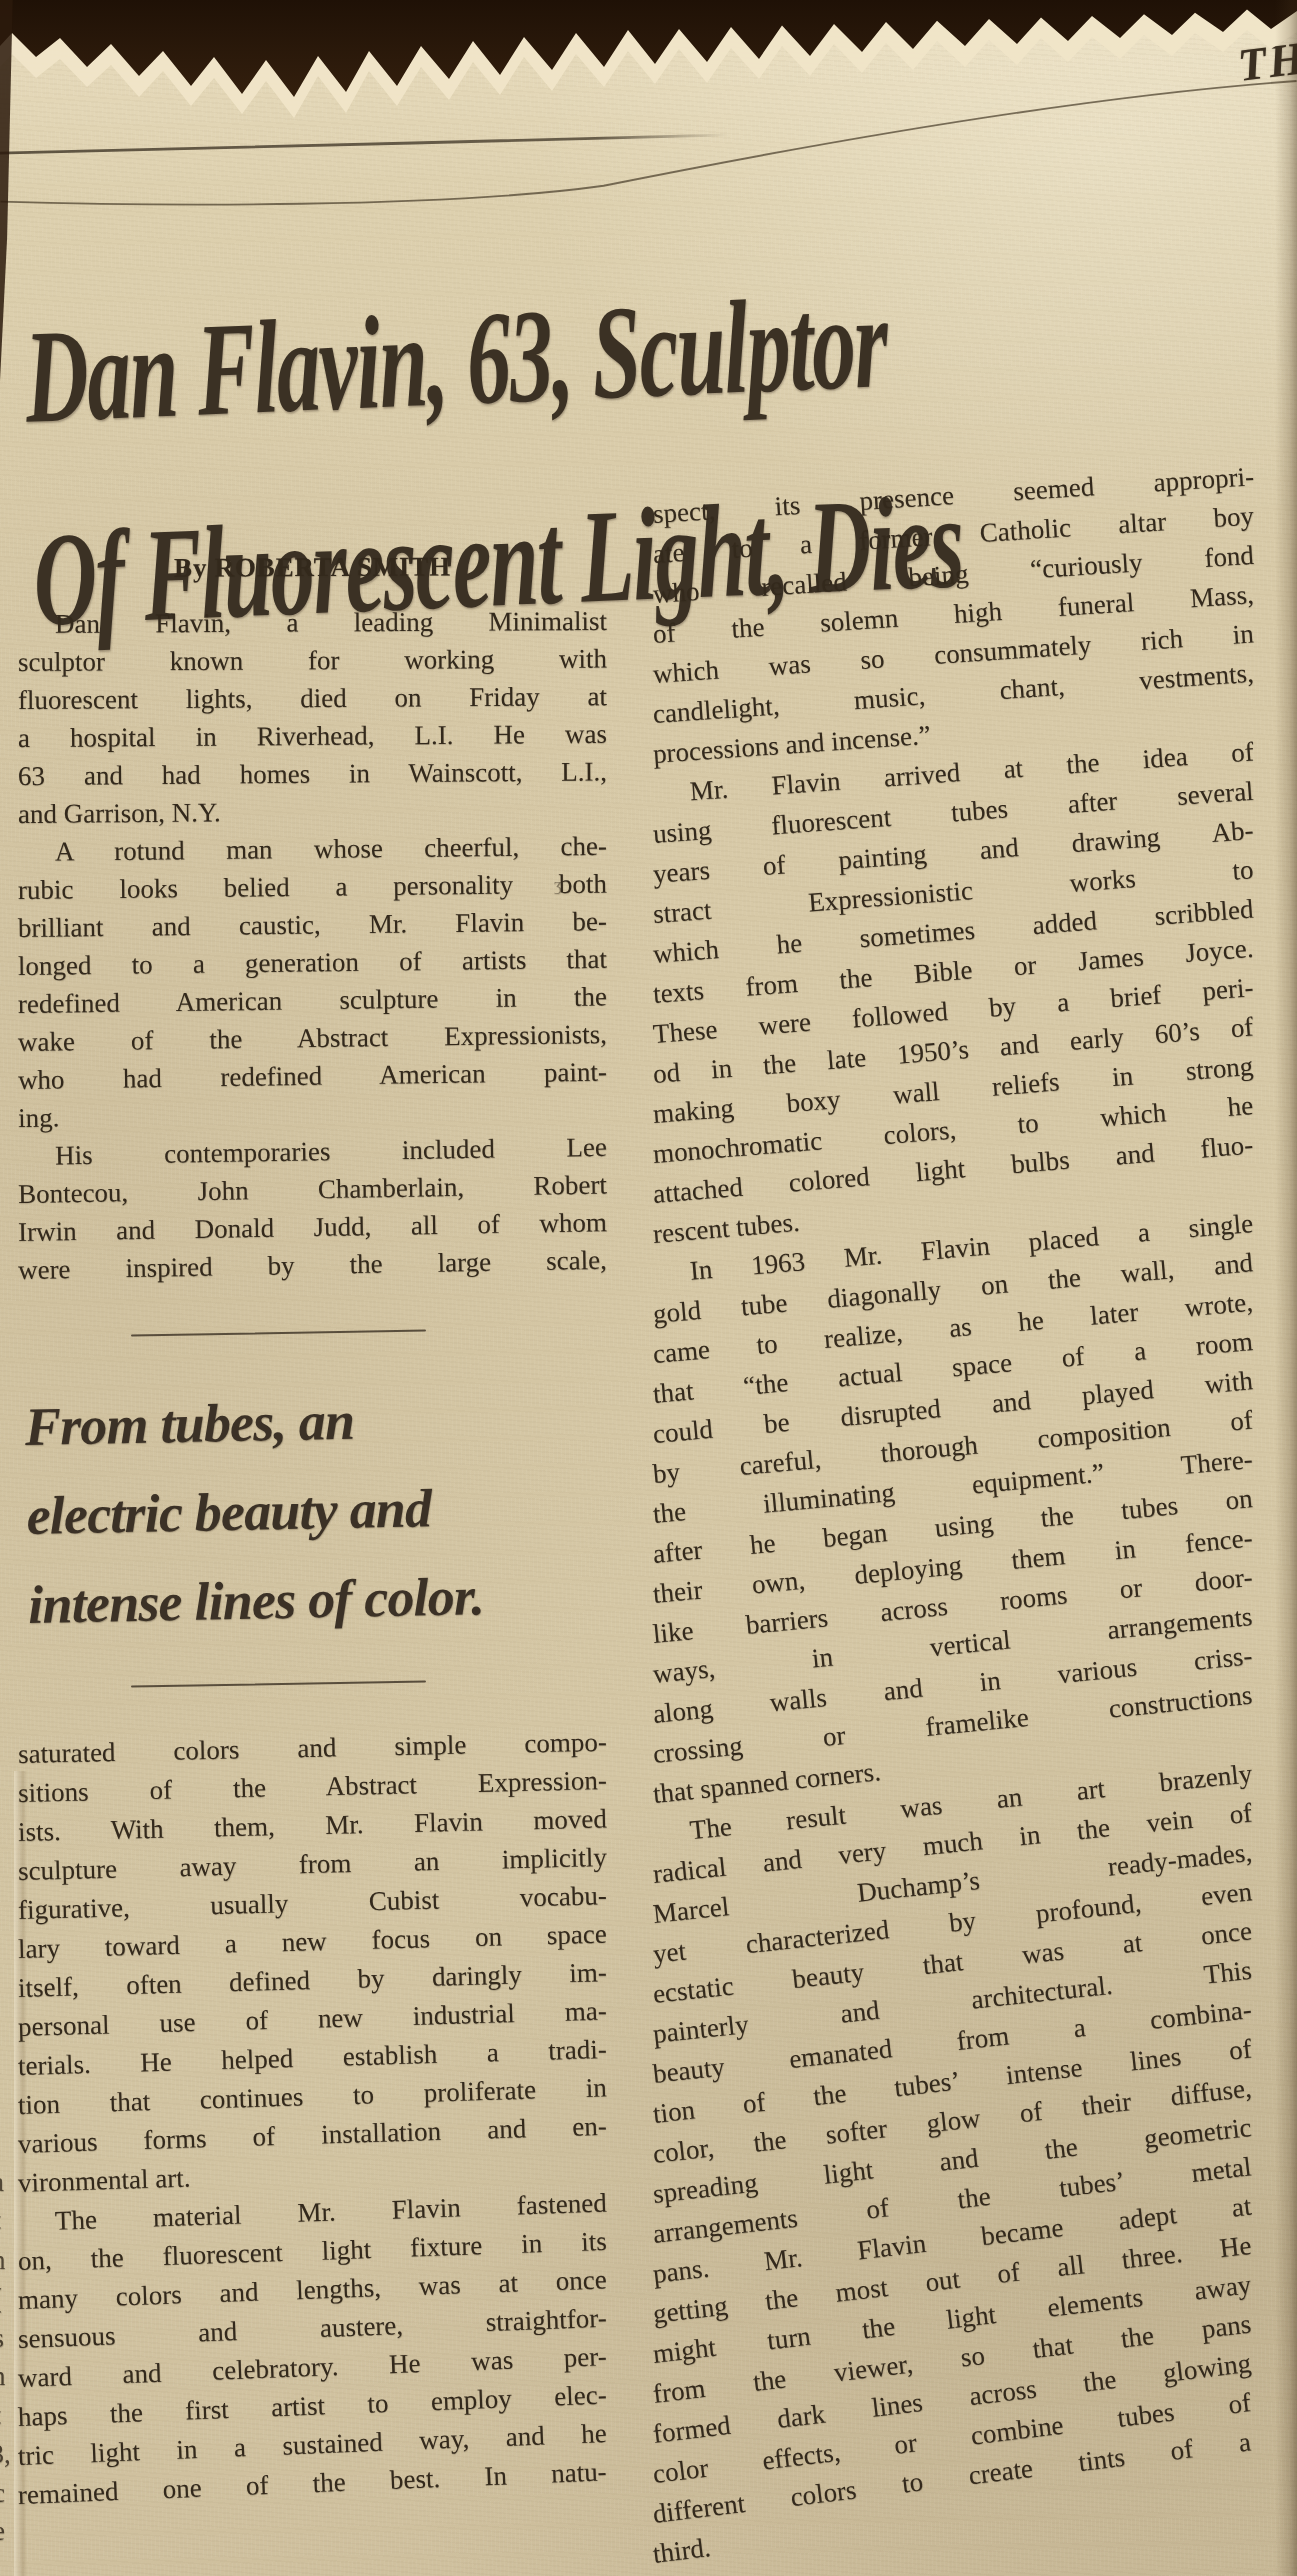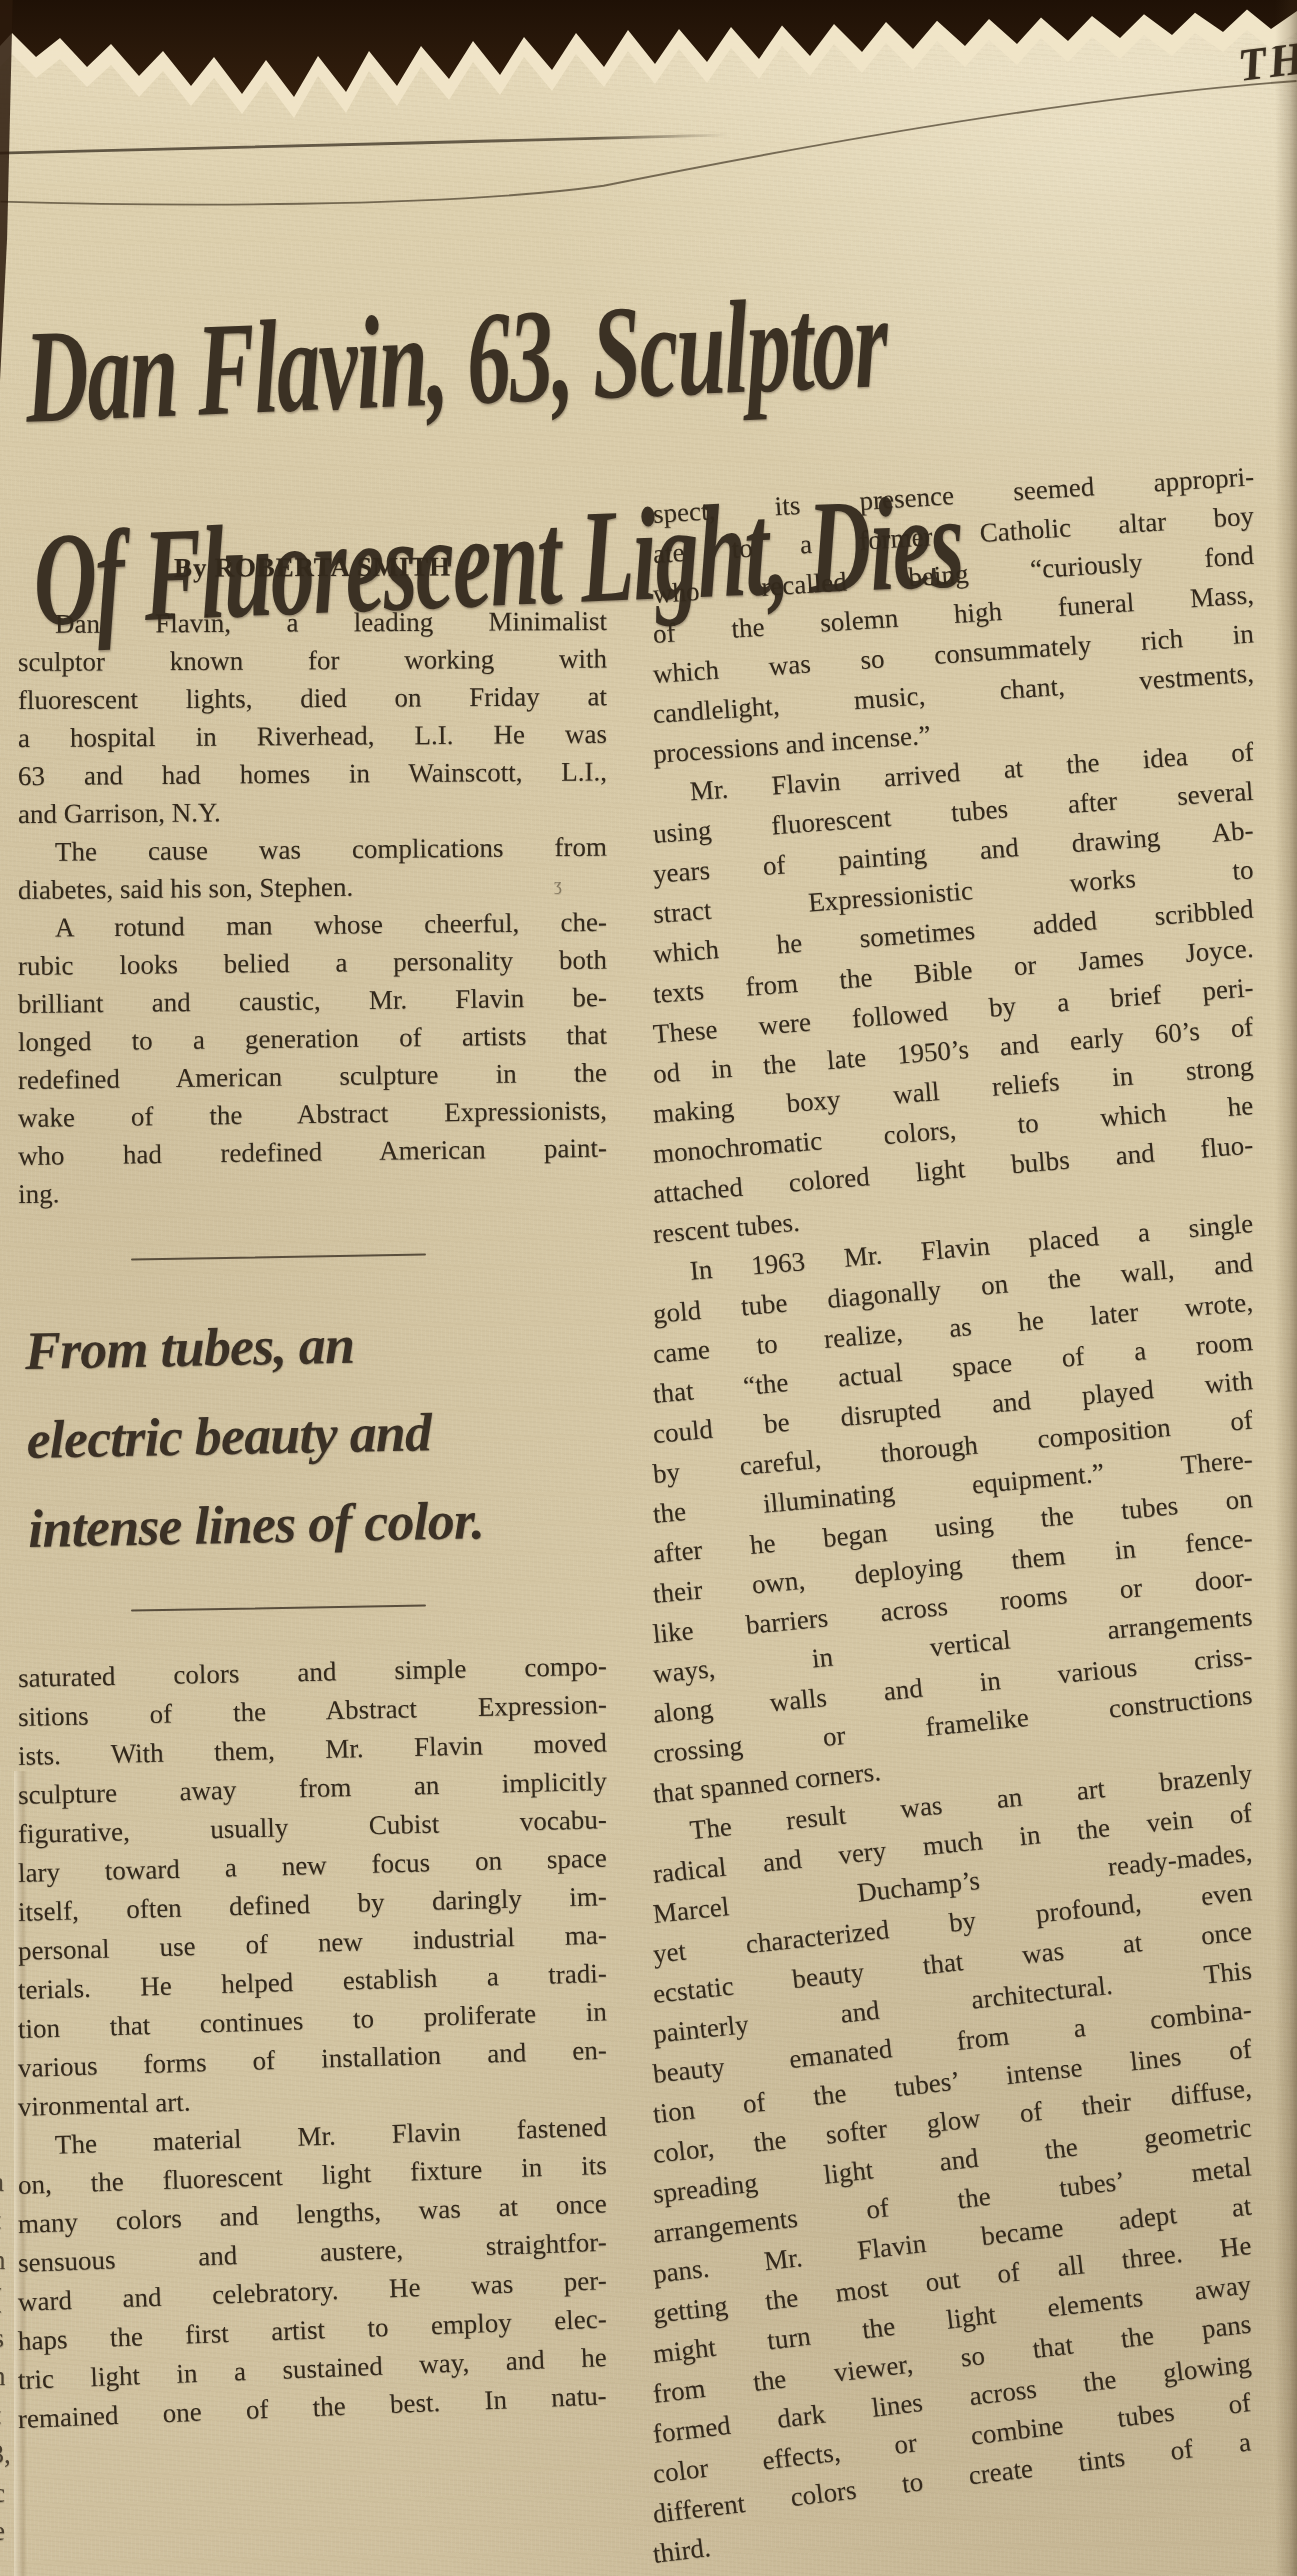--- a/index.html
+++ b/index.html
@@ -108,32 +108,34 @@
     <div id="left-before" class="lh48">
         <div>
           <div class="line indent" style="transform: rotate(-0.3deg);">Dan Flavin, a leading Minimalist</div>
           <div class="line" style="transform: rotate(-0.336842deg);">sculptor known for working with</div>
           <div class="line" style="transform: rotate(-0.373684deg);">fluorescent lights, died on Friday at</div>
           <div class="line" style="transform: rotate(-0.410526deg);">a hospital in Riverhead, L.I. He was</div>
           <div class="line" style="transform: rotate(-0.447368deg);">63 and had homes in Wainscott, L.I.,</div>
           <div class="line last" style="transform: rotate(-0.484211deg);">and Garrison, N.Y.</div>
         </div>
         <div>
-          <div class="line indent" style="transform: rotate(-0.521053deg);">The cause was complications from</div>
-          <div class="line last" style="transform: rotate(-0.557895deg);">diabetes, said his son, Stephen.</div>
-        </div>
-        <div>
           <div class="line indent" style="transform: rotate(-0.594737deg);">A rotund man whose cheerful, che-</div>
           <div class="line" style="transform: rotate(-0.631579deg);">rubic looks belied a personality both</div>
           <div class="line" style="transform: rotate(-0.668421deg);">brilliant and caustic, Mr. Flavin be-</div>
           <div class="line" style="transform: rotate(-0.705263deg);">longed to a generation of artists that</div>
           <div class="line" style="transform: rotate(-0.742105deg);">redefined American sculpture in the</div>
           <div class="line" style="transform: rotate(-0.778947deg);">wake of the Abstract Expressionists,</div>
           <div class="line" style="transform: rotate(-0.815789deg);">who had redefined American paint-</div>
           <div class="line last" style="transform: rotate(-0.852632deg);">ing.</div>
+        </div>
+        <div>
+          <div class="line indent" style="transform: rotate(-0.889474deg);">His contemporaries included Lee</div>
+          <div class="line" style="transform: rotate(-0.926316deg);">Bontecou, John Chamberlain, Robert</div>
+          <div class="line" style="transform: rotate(-0.963158deg);">Irwin and Donald Judd, all of whom</div>
+          <div class="line" style="transform: rotate(-1deg);">were inspired by the large scale,</div>
         </div>
       </div>
     <div class="pq-rule" id="pq-rule-top"></div>
     <div id="pull-quote">
       <div>From tubes, an</div>
       <div>electric beauty and</div>
       <div>intense lines of color.</div>
     </div>
     <div class="pq-rule" id="pq-rule-bottom"></div>
     <div id="left-after" class="lh49">

